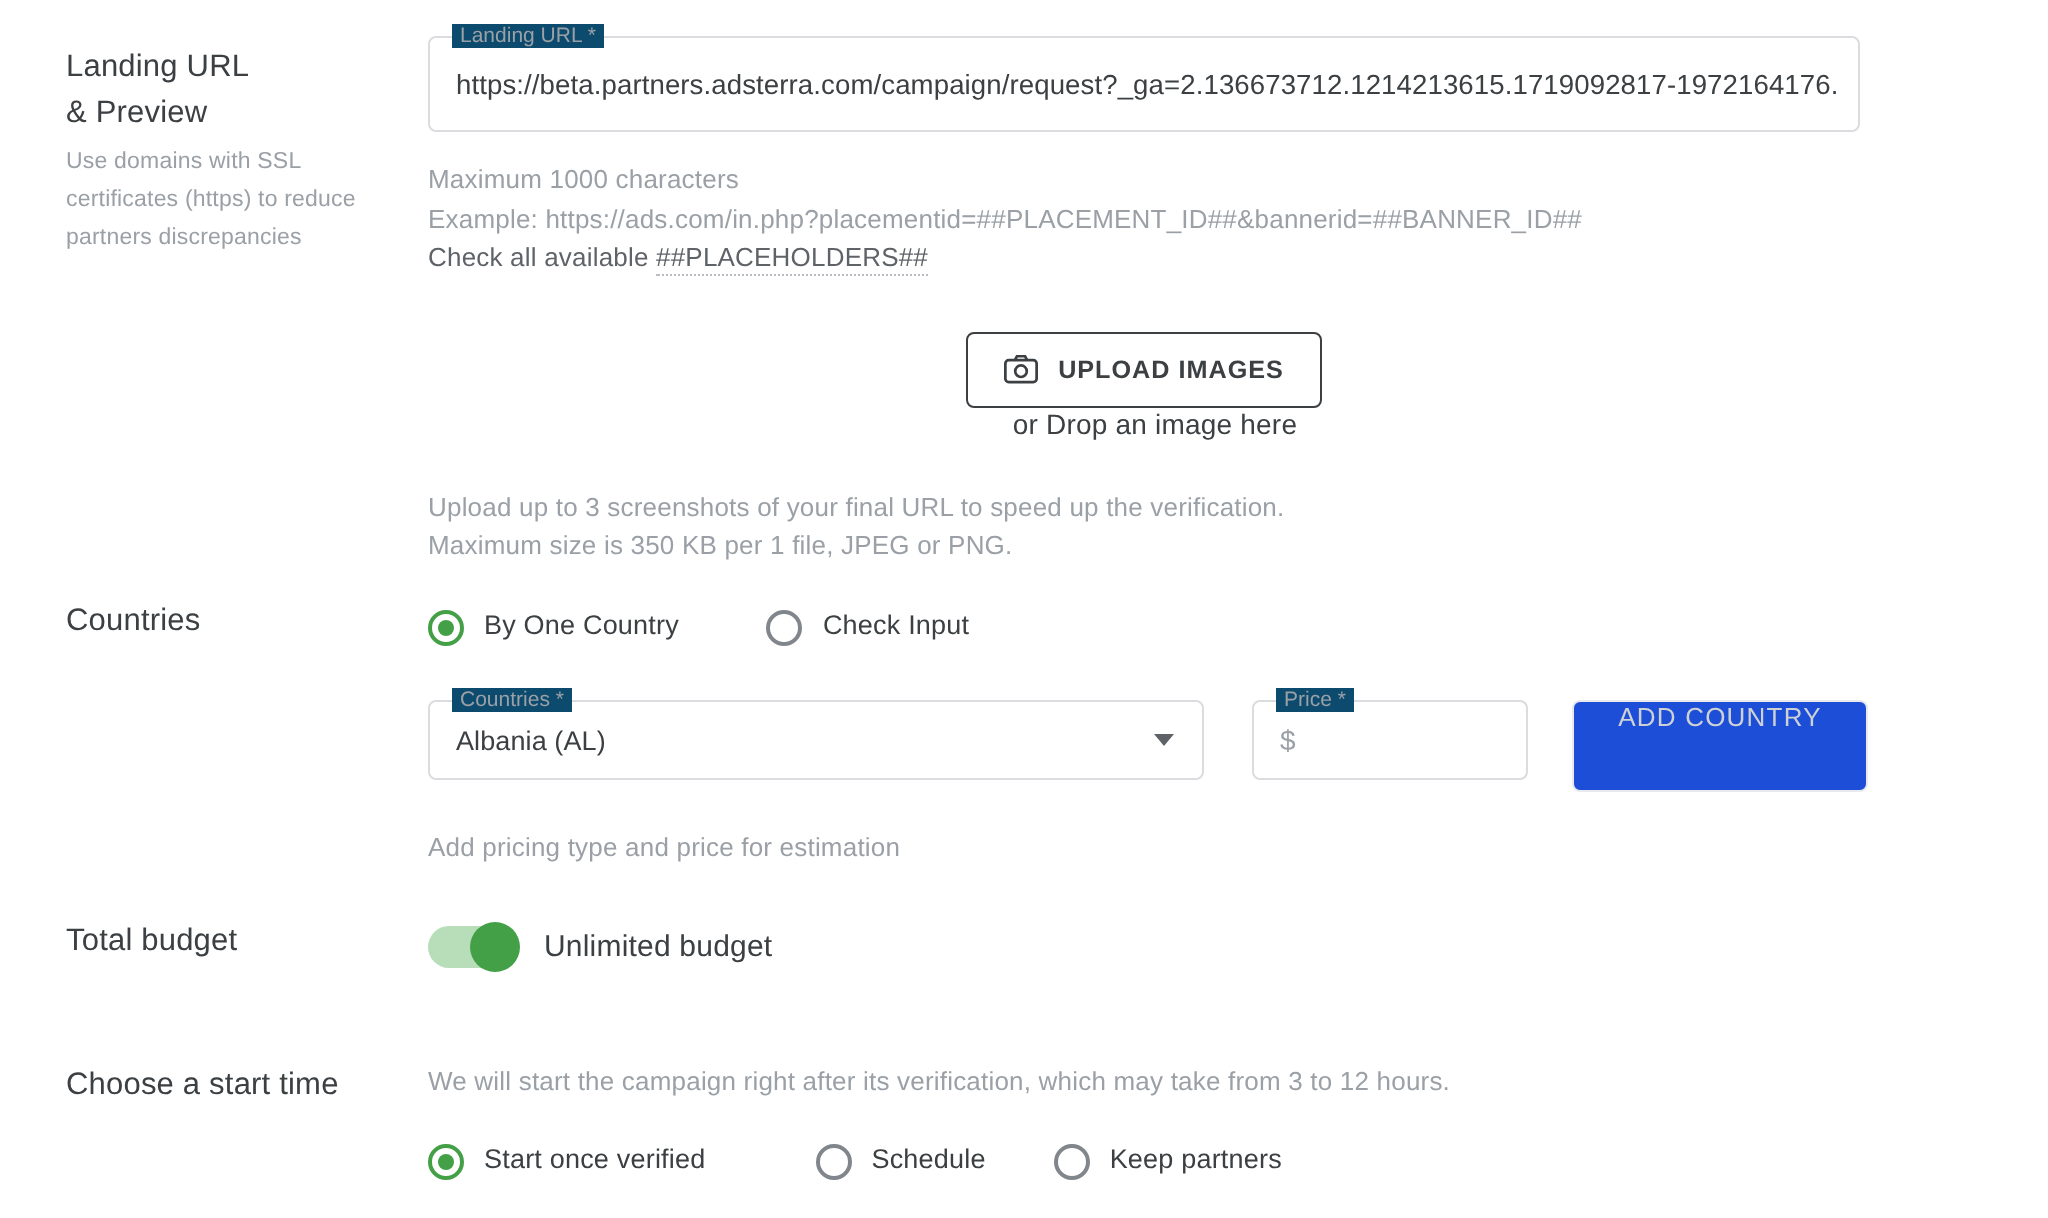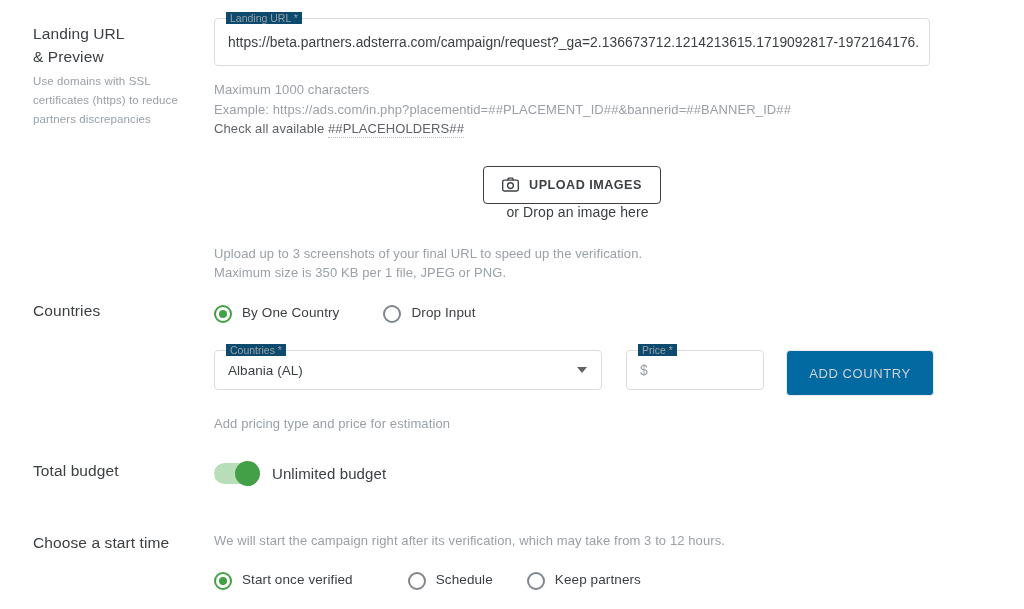--- a/index.html
+++ b/index.html
@@ -92,25 +92,25 @@
     border: 1px solid #3c4043;
     border-radius: 4px;
     background: #fff;
     font-size: 12.6px;
     font-weight: bold;
     letter-spacing: .5px;
     color: #3c4043;
     cursor: pointer;
   }
   .btn-disabled {
-    display: inline-flex; align-items: center; justify-content: center;
+    display: inline-flex; justify-content: center;
     height: 46px; width: 148px;
     border: 1px solid #e8eaed;
     border-radius: 4px;
-    background: #0369a1;
+    background: #1d4ed8;
     font-size: 13px;
     letter-spacing: .6px;
     color: #cdd1d5;
   }
   .drop-text {
     font-size: 14px; color: #3c4043; letter-spacing: .1px;
   }
 
   
   .radio-group { display: flex; align-items: center; }
@@ -214,21 +214,21 @@
   </div>
 
   <div class="field-col" style="top:305px;">
     <div class="radio-group">
       <div class="radio on">
         <span class="dot"></span>
         <span class="rlabel">By One Country</span>
       </div>
       <div class="radio" style="margin-left:44px;">
         <span class="dot"></span>
-        <span class="rlabel">Drop Input</span>
+        <span class="rlabel">Check Input</span>
       </div>
     </div>
 
     <div style="display:flex; align-items:flex-start; margin-top:27px;">
       <div class="mfield" style="width:388px;">
         <span class="legend">Countries *</span>
         <span class="val">Albania (AL)</span>
         <span class="caret"></span>
       </div>
 

